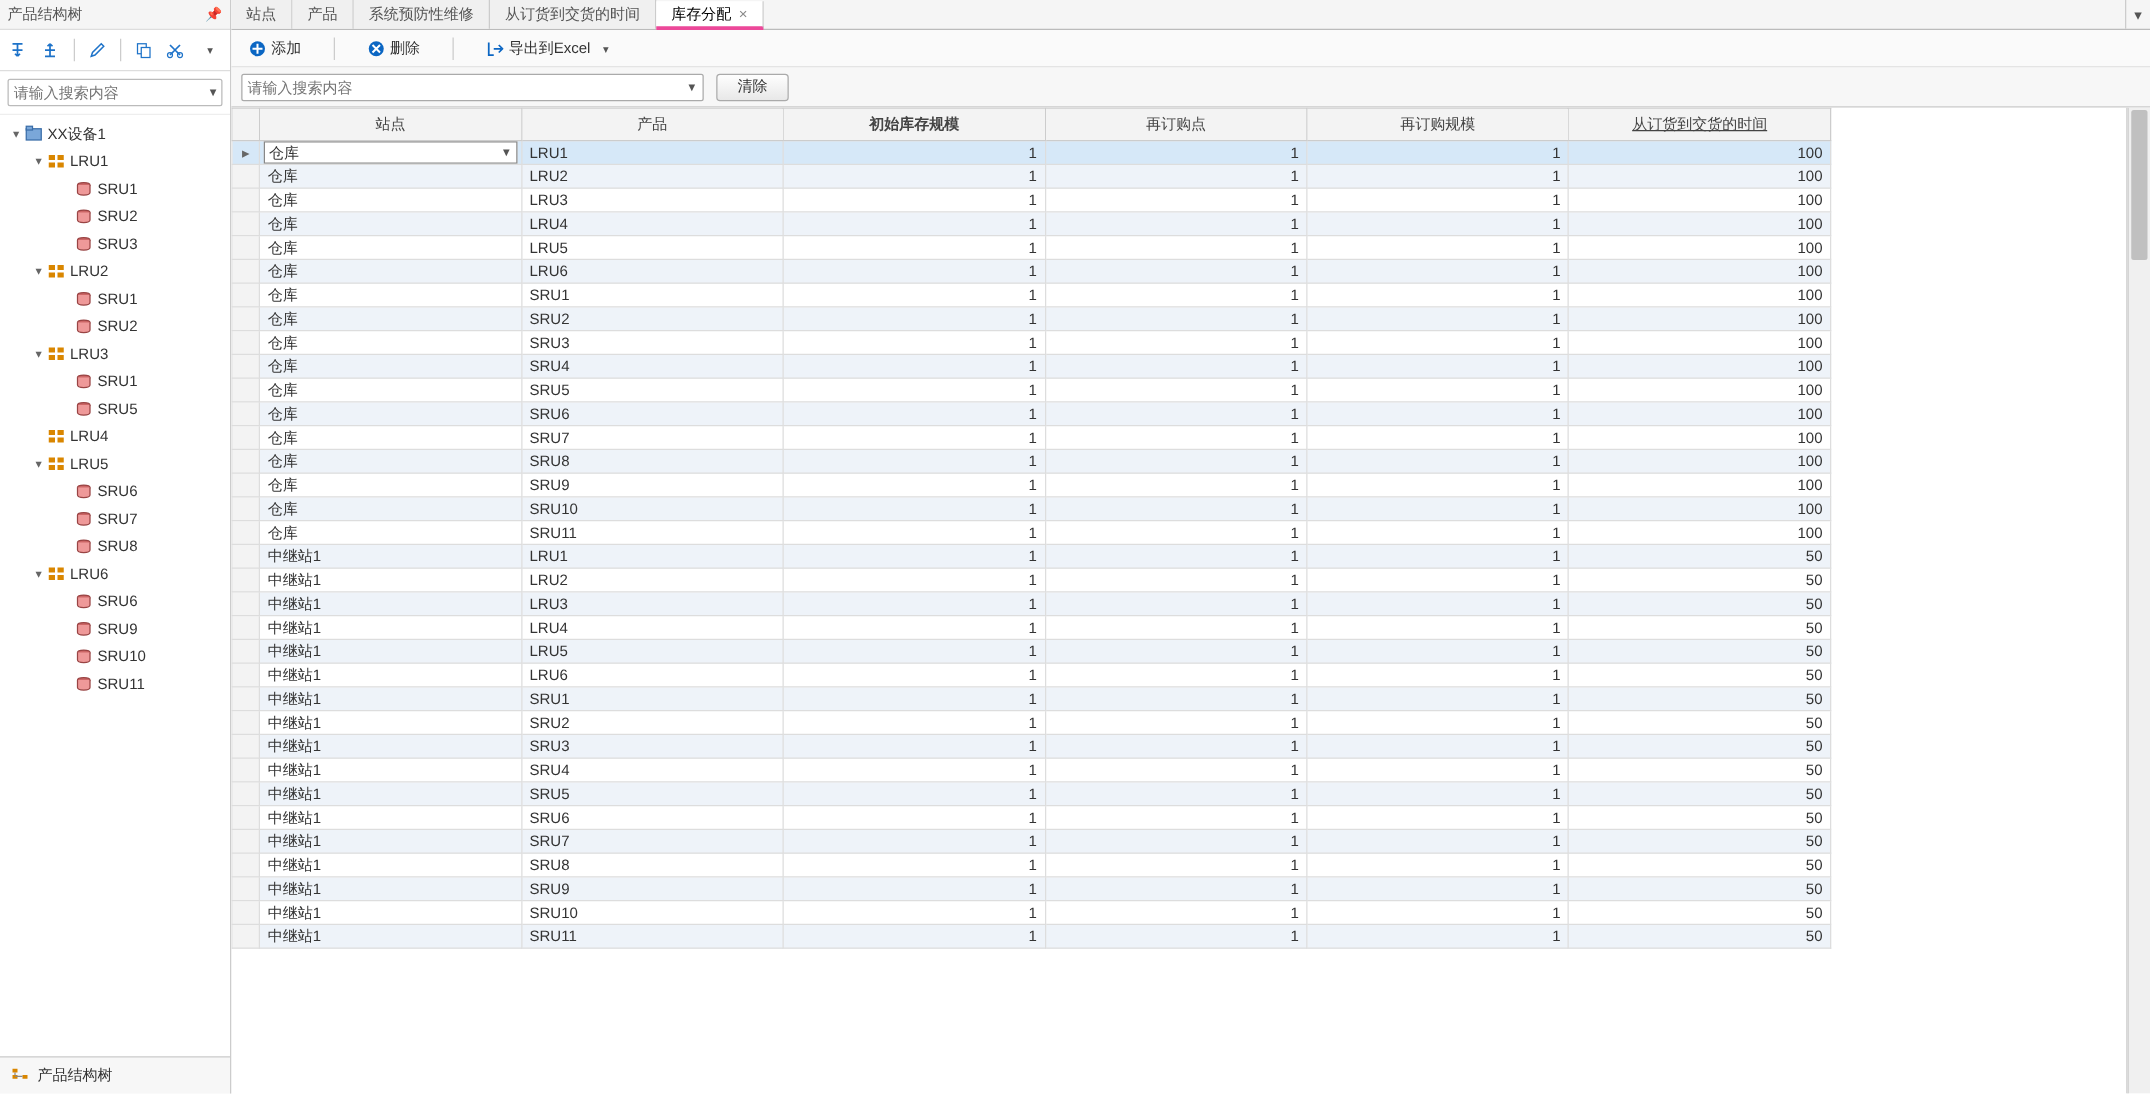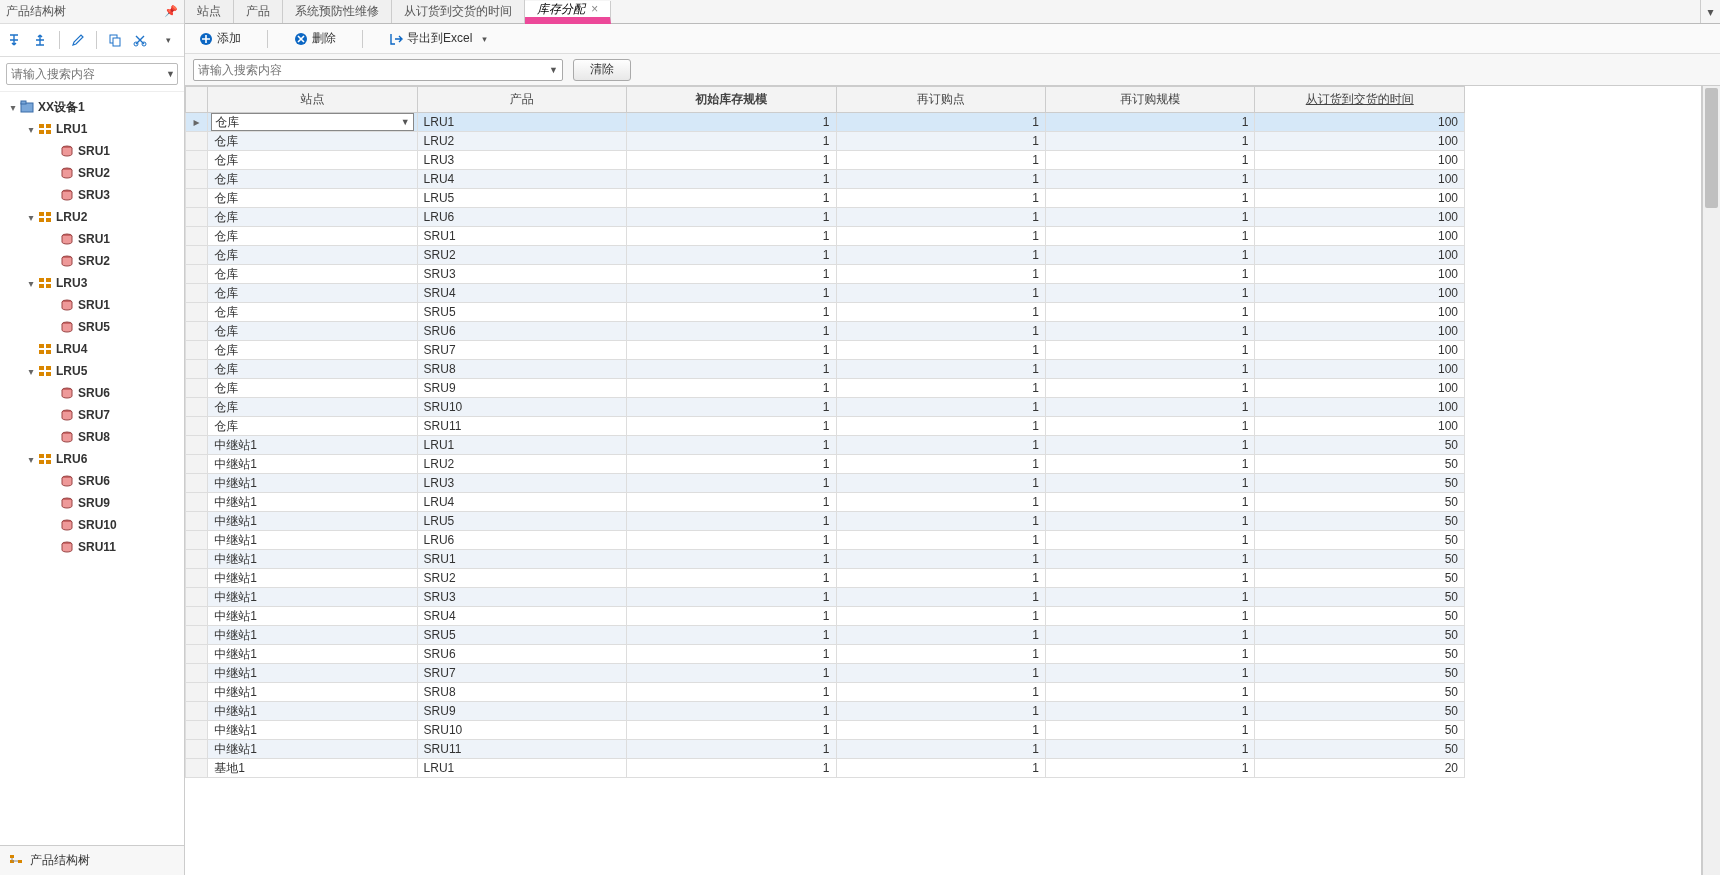--- a/index.html
+++ b/index.html
@@ -12,31 +12,31 @@
 .tb-btn { width: 24px; height: 24px; display: flex; align-items: center; justify-content: center; cursor: pointer; color: #1e73c9; border-radius: 2px; }
 .tb-sep { width: 1px; height: 18px; background: #ccc; margin: 0 4px; }
 .sidebar-search { padding: 6px; border-bottom: 1px solid #eee; }
 .search-combo { display: flex; align-items: center; border: 1px solid #bbb; background: #fff; height: 22px; padding: 0 4px; border-radius: 2px; }
 .search-combo input { border: none; flex: 1; outline: none; font-size: 12px; color: #333; }
 .search-combo .caret { color: #555; font-size: 9px; }
 .tree { flex: 1; overflow: auto; padding: 4px 0; }
 .tree-row { display: flex; align-items: center; height: 22px; padding-left: 6px; cursor: pointer; white-space: nowrap; }
 .tree-toggle { width: 10px; text-align: center; color: #666; font-size: 10px; }
 .tree-icon { width: 18px; display: flex; align-items: center; justify-content: center; }
-.tree-label { padding-left: 2px; font-weight: bold; }
+.tree-label { padding-left: 2px; }
 .lvl1 { padding-left: 8px; }
 .lvl2 { padding-left: 26px; }
 .lvl3 { padding-left: 48px; }
 .footer-tab { display: flex; align-items: center; gap: 6px; padding: 6px 8px; border-top: 1px solid #ccc; background: #f7f7f7; cursor: pointer; }
 
 
 .main { flex: 1; display: flex; flex-direction: column; overflow: hidden; }
 .tabs { display: flex; align-items: stretch; background: #f5f5f5; border-bottom: 1px solid #bbb; height: 24px; }
 .tab { padding: 0 12px; display: flex; align-items: center; gap: 6px; border-right: 1px solid #ccc; cursor: pointer; color: #555; background: #f0f0f0; }
-.tab.active { background: #fff; border-bottom: 7px solid #ec4899; position: relative; top: 1px; color: #000; font-style: italic; }
+.tab.active { background: #fff; border-bottom: 3px solid #ec4899; position: relative; top: 1px; color: #000; }
 .tab .close { color: #888; font-size: 12px; }
 .tabs-filler { flex: 1; }
 .tabs-caret { width: 20px; display: flex; align-items: center; justify-content: center; color: #555; border-left: 1px solid #ccc; cursor: pointer; }
 
 .cmd-bar { display: flex; align-items: center; gap: 16px; padding: 4px 8px; border-bottom: 1px solid #ddd; background: #fafafa; height: 30px; }
 .cmd-btn { display: flex; align-items: center; gap: 4px; padding: 2px 6px; cursor: pointer; border-radius: 2px; }
 .cmd-sep { width: 1px; height: 18px; background: #ccc; margin: 0 4px; }
 
 .filter-bar { display: flex; align-items: center; gap: 10px; padding: 6px 8px; background: #f7f7f7; border-bottom: 1px solid #ccc; height: 32px; }
 .filter-combo { display: flex; align-items: center; border: 1px solid #aaa; background: #fff; height: 22px; padding: 0 4px; width: 370px; border-radius: 2px; }
@@ -725,29 +725,20 @@
             </tr>
             <tr>
               <td class="rowhdr"></td>
               <td>中继站1</td>
               <td>SRU11</td>
               <td class="num">1</td>
               <td class="num">1</td>
               <td class="num">1</td>
               <td class="num">50</td>
             </tr>
-            <tr>
-              <td class="rowhdr"></td>
-              <td>基地1</td>
-              <td>LRU1</td>
-              <td class="num">1</td>
-              <td class="num">1</td>
-              <td class="num">1</td>
-              <td class="num">20</td>
-            </tr>
           </tbody>
       </table>
     </div>
     <div class="vscroll">
         <div class="thumb"></div>
       </div>
   </div>
 </div>
 
 </body></html>

